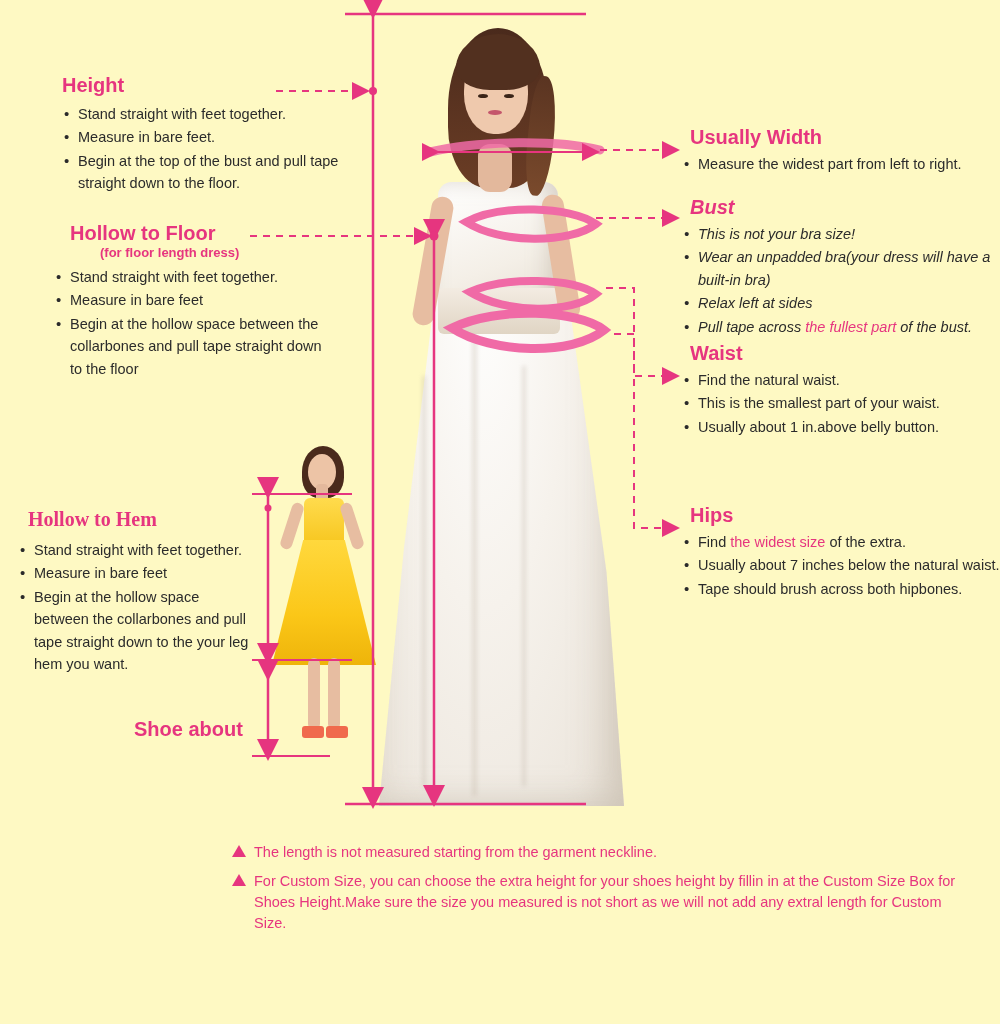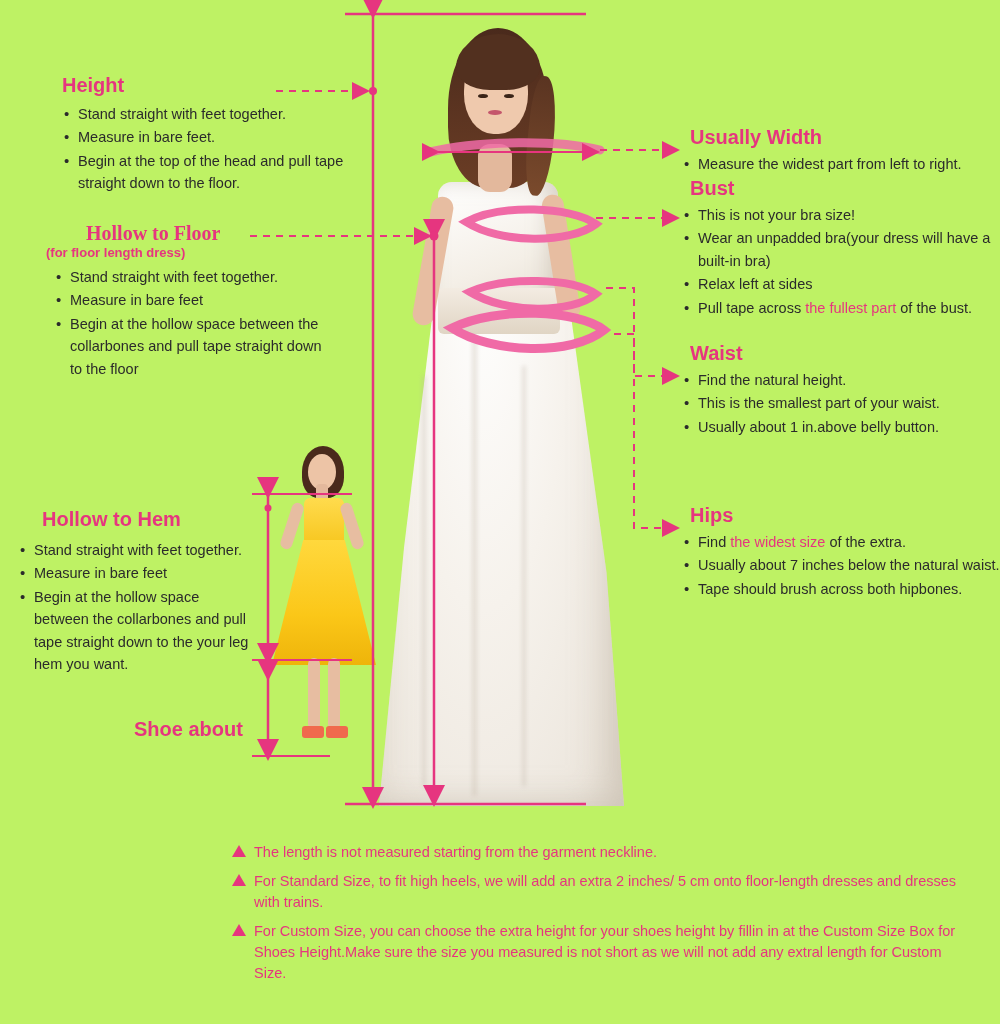--- a/index.html
+++ b/index.html
@@ -7,21 +7,21 @@
     padding: 0;
     background: #ffffff;
   }
   body {
     font-family: "Liberation Sans", sans-serif;
   }
   #stage {
     position: relative;
     width: 1000px;
     height: 1024px;
-    background: #bef264;
+    background: #fef9c3;
     overflow: hidden;
   }
   .abs { position: absolute; }
 
   
   .heading {
     color: #e6357f;
     font-weight: bold;
     font-size: 20px;
     white-space: nowrap;
@@ -307,68 +307,68 @@
       <line x1="268" y1="676" x2="268" y2="756" stroke="#e6357f" stroke-width="2.5" marker-start="url(#ar)" marker-end="url(#ar)"></line>
       <line x1="252" y1="756" x2="330" y2="756" stroke="#e6357f" stroke-width="2"></line>
     </g>
   </svg>
 
   <div class="abs" style="left:62px; top:74px; width:290px;">
     <div class="heading">Height</div>
     <div class="bullets" style="margin-top:6px;">
       <div class="li">Stand straight with feet together.</div>
       <div class="li">Measure in bare feet.</div>
-      <div class="li">Begin at the top of the head and pull tape straight down to the floor.</div>
+      <div class="li">Begin at the top of the bust and pull tape straight down to the floor.</div>
     </div>
   </div>
 
   <div class="abs" style="left:46px; top:222px; width:290px;">
-    <div class="heading" style="margin-left:40px;font-family:Liberation Serif, serif;">Hollow to Floor</div>
-    <div class="subheading" style="">(for floor length dress)</div>
+    <div class="heading" style="margin-left:24px;">Hollow to Floor</div>
+    <div class="subheading" style="margin-left:54px;">(for floor length dress)</div>
     <div class="bullets" style="margin-top:6px; margin-left:8px;">
       <div class="li">Stand straight with feet together.</div>
       <div class="li">Measure in bare feet</div>
       <div class="li">Begin at the hollow space between the collarbones and pull tape straight down to the floor</div>
     </div>
   </div>
 
   <div class="abs" style="left:18px; top:508px; width:240px;">
-    <div class="heading" style="margin-left:24px;">Hollow to Hem</div>
+    <div class="heading" style="margin-left:10px;font-family:Liberation Serif, serif;">Hollow to Hem</div>
     <div class="bullets" style="margin-top:8px;">
       <div class="li">Stand straight with feet together.</div>
       <div class="li">Measure in bare feet</div>
       <div class="li">Begin at the hollow space between the collarbones and pull tape straight down to the your leg hem  you want.</div>
     </div>
   </div>
 
   <div class="abs" style="left:134px; top:718px;">
     <div class="heading">Shoe about</div>
   </div>
 
   <div class="abs" style="left:690px; top:126px; width:310px;">
     <div class="heading">Usually Width</div>
     <div class="bullets" style="margin-top:4px; margin-left:-8px;">
       <div class="li">Measure the widest part from left to right.</div>
     </div>
   </div>
 
-  <div class="abs" style="left:690px; top:177px; width:310px;">
+  <div class="abs" style="left:690px; top:196px; width:310px;font-style:italic;">
     <div class="heading">Bust</div>
     <div class="bullets" style="margin-top:4px; margin-left:-8px;">
       <div class="li">This is not your bra size!</div>
       <div class="li">Wear an unpadded bra(your dress will have a built-in bra)</div>
       <div class="li">Relax left at sides</div>
       <div class="li"><span>Pull tape across </span><span class="pink-em">the fullest part</span><span> of the bust.</span></div>
     </div>
   </div>
 
   <div class="abs" style="left:690px; top:342px; width:310px;">
     <div class="heading">Waist</div>
     <div class="bullets" style="margin-top:4px; margin-left:-8px;">
-      <div class="li">Find the natural height.</div>
+      <div class="li">Find the natural waist.</div>
       <div class="li">This is the smallest part of your waist.</div>
       <div class="li">Usually about 1 in.above belly button.</div>
     </div>
   </div>
 
   <div class="abs" style="left:690px; top:504px; width:310px;">
     <div class="heading">Hips</div>
     <div class="bullets" style="margin-top:4px; margin-left:-8px;">
       <div class="li"><span>Find </span><span class="pink-em">the widest size</span><span> of the extra.</span></div>
       <div class="li">Usually about 7 inches below the natural waist.</div>
@@ -376,21 +376,17 @@
     </div>
   </div>
 
   <div class="abs notes">
     <div class="note-row">
       <span class="tri"></span>
       <span>The length is not measured starting from the garment neckline.</span>
     </div>
     <div class="note-row">
       <span class="tri"></span>
-      <span>For Standard Size, to fit high heels, we will add an extra 2 inches/ 5  cm onto floor-length dresses and dresses with trains.</span>
-    </div>
-    <div class="note-row">
-      <span class="tri"></span>
       <span>For Custom Size, you can choose the extra height for your shoes height by fillin in at the Custom Size Box for Shoes Height.Make sure the size you measured is not short as we will not add any extral length for Custom Size.</span>
     </div>
   </div>
 
 </div>
 
 </body></html>

